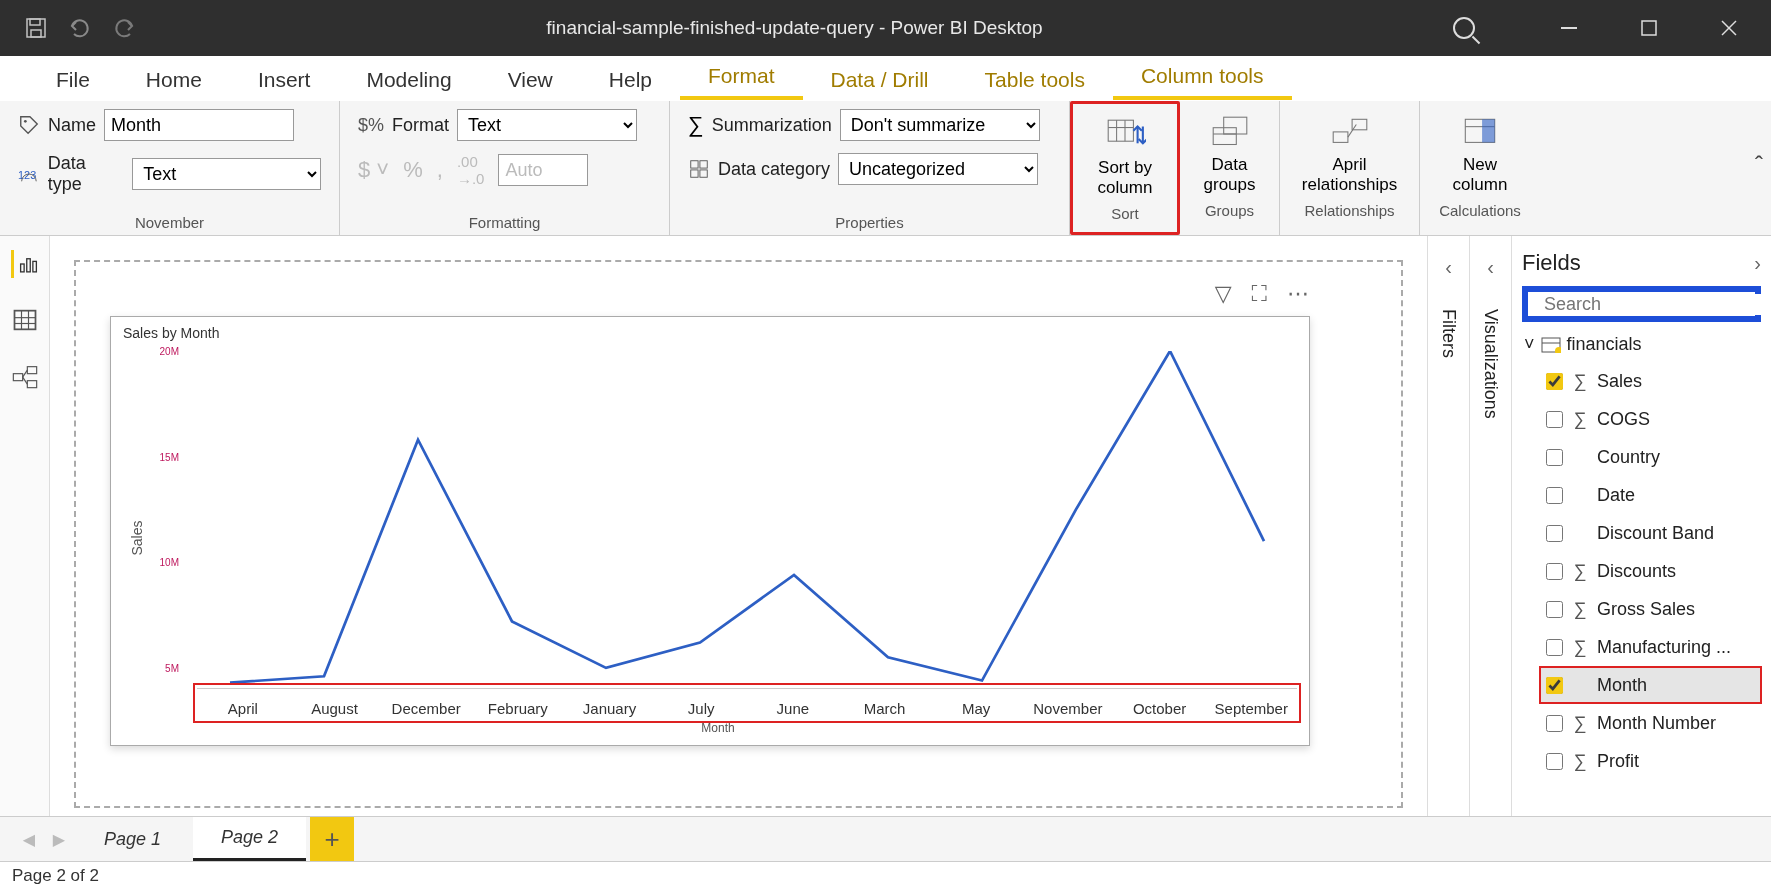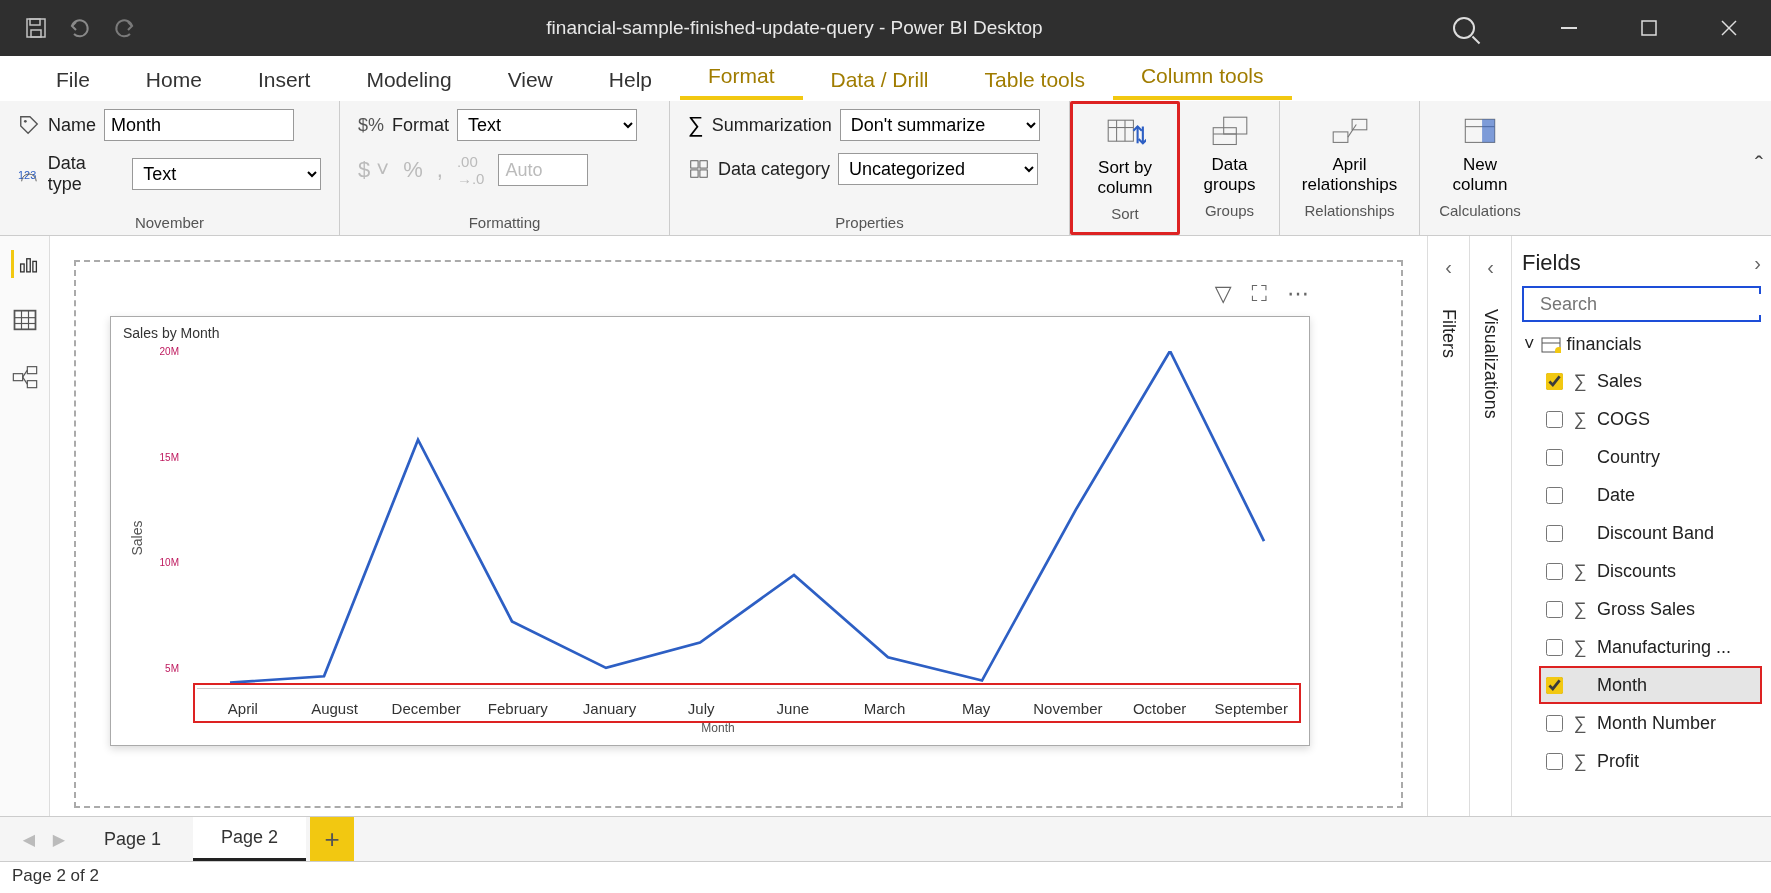--- a/index.html
+++ b/index.html
@@ -57,33 +57,33 @@
 svg.line-chart { width: 100%; height: 100%; }
 .line-path { fill: none; stroke: #2d5fc4; stroke-width: 2.5; }
 .baseline { stroke: #999; stroke-width: 1; }
 
 .side-collapse-strip { width: 42px; border-left: 1px solid #ddd; display: flex; flex-direction: column; align-items: center; padding-top: 20px; gap: 30px; }
 .side-label { writing-mode: vertical-lr; font-size: 18px; color: #222; }
 .chev { font-size: 20px; color: #666; }
 
 .fields-pane { width: 260px; border-left: 1px solid #ddd; background: #fff; padding: 14px 10px 8px 10px; overflow: hidden; }
 .fields-header { display: flex; align-items: center; justify-content: space-between; font-size: 22px; color: #222; margin-bottom: 10px; }
-.search-box { display: flex; align-items: center; border: 2px solid #1d4ed8; height: 36px; padding: 0 8px; gap: 8px; margin-bottom: 12px; }
+.search-box { display: flex; align-items: center; border: 6px solid #1d4ed8; height: 36px; padding: 0 8px; gap: 8px; margin-bottom: 12px; }
 .search-box input { border: none; outline: none; flex: 1; font-size: 18px; }
 .field-table { display: flex; align-items: center; gap: 6px; font-size: 18px; color: #222; margin-bottom: 8px; padding-left: 2px; cursor: pointer; }
 .field-list { display: flex; flex-direction: column; gap: 2px; margin-left: 18px; }
 .field-item { display: flex; align-items: center; gap: 8px; height: 36px; font-size: 18px; color: #222; padding-left: 6px; cursor: pointer; }
 .field-item input[type=checkbox] { width: 17px; height: 17px; accent-color: #f2c811; }
 .sigma { font-size: 18px; width: 18px; text-align: center; color: #555; }
 .field-item.highlighted { background: #e5e5e5; }
 .field-item.red-outline { outline: 2px solid #d22; outline-offset: -1px; }
 
 .pagetabs { height: 45px; background: #f5f5f5; display: flex; align-items: center; border-top: 1px solid #ccc; padding-left: 16px; gap: 4px; }
 .pg-nav { width: 26px; text-align: center; color: #bbb; font-size: 16px; }
-.pg-tab { padding: 10px 28px; font-size: 18px; color: #333; cursor: pointer; }
+.pg-tab { padding: 10px 28px; font-size: 18px; color: #333; cursor: pointer; font-style: italic; }
 .pg-tab.active { background: #fff; font-weight: 500; border-bottom: 3px solid #222; }
 .pg-add { width: 44px; height: 44px; background: #f2c811; display: flex; align-items: center; justify-content: center; font-size: 26px; color: #555; cursor: pointer; }
 
 .statusbar { height: 24px; border-top: 1px solid #ccc; padding: 4px 12px; font-size: 17px; color: #333; }
 </style>
 </head>
 <body>
 
 <div class="titlebar">
   <div class="titlebar-left">

